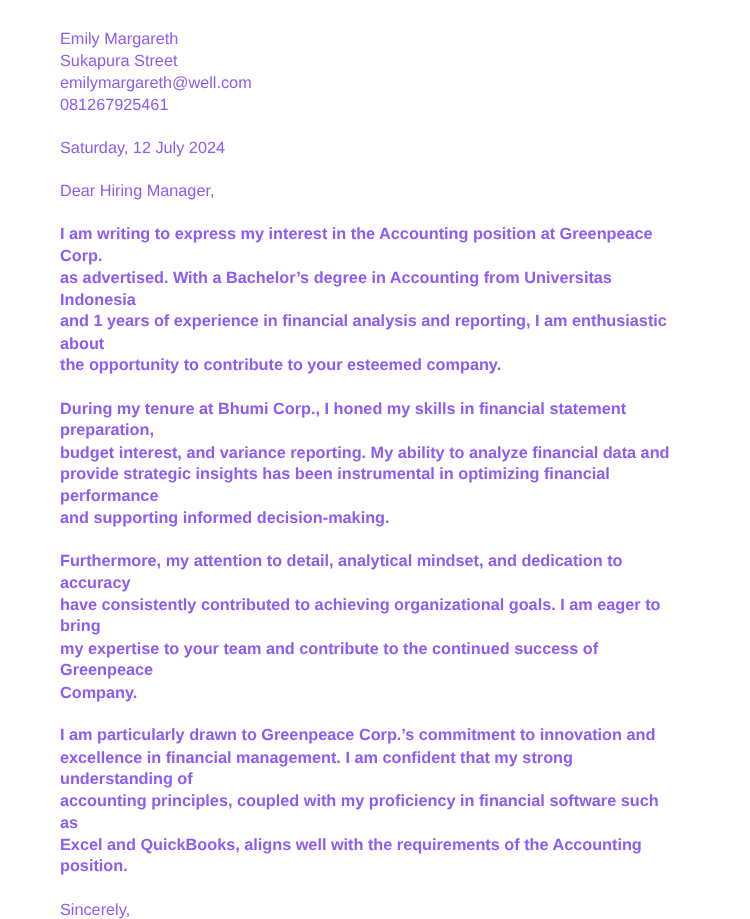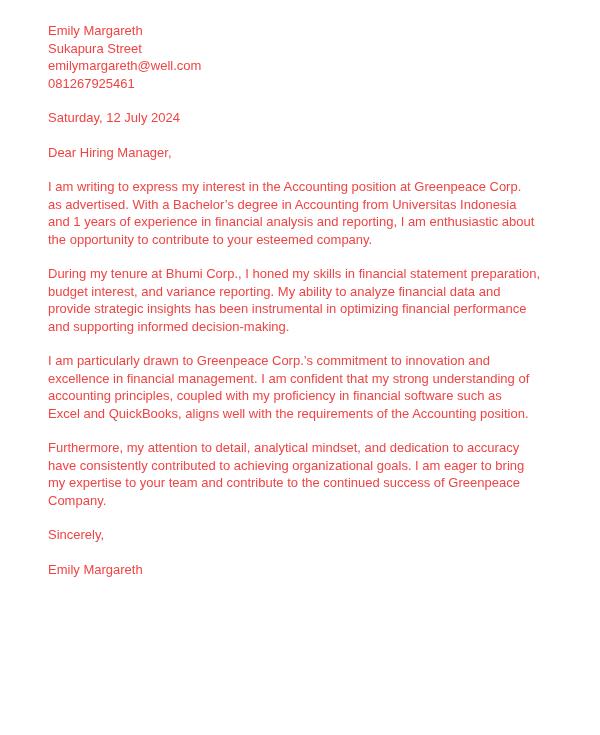--- a/index.html
+++ b/index.html
@@ -12,33 +12,34 @@
     height: 735px;
     overflow: hidden;
     font-family: "Liberation Sans", "DejaVu Sans", sans-serif;
   }
   .page {
     box-sizing: border-box;
     width: 600px;
     height: 735px;
     background: #ffffff;
     padding: 22px 56px 0 48px;
-    color: #ef4444;
+    color: #8b5cf6;
     font-size: 13px;
     line-height: 17.5px;
     -webkit-font-smoothing: antialiased;
   }
   .block {
     margin: 0 0 17px 0;
   }
   .line {
     white-space: nowrap;
   }
   .para {
     white-space: pre-line; 
+    font-weight: bold;
   }
   .block:last-child {
     margin-bottom: 0;
   }
 </style>
 </head>
 <body>
 
 <div class="page">
 
@@ -61,29 +62,29 @@
   <div class="block para">I am writing to express my interest in the Accounting position at Greenpeace Corp.
 as advertised. With a Bachelor’s degree in Accounting from Universitas Indonesia
 and 1 years of experience in financial analysis and reporting, I am enthusiastic about
 the opportunity to contribute to your esteemed company.</div>
 
   <div class="block para">During my tenure at Bhumi Corp., I honed my skills in financial statement preparation,
 budget interest, and variance reporting. My ability to analyze financial data and
 provide strategic insights has been instrumental in optimizing financial performance
 and supporting informed decision-making.</div>
 
+  <div class="block para">Furthermore, my attention to detail, analytical mindset, and dedication to accuracy
+have consistently contributed to achieving organizational goals. I am eager to bring
+my expertise to your team and contribute to the continued success of Greenpeace
+Company.</div>
+
   <div class="block para">I am particularly drawn to Greenpeace Corp.’s commitment to innovation and
 excellence in financial management. I am confident that my strong understanding of
 accounting principles, coupled with my proficiency in financial software such as
 Excel and QuickBooks, aligns well with the requirements of the Accounting position.</div>
-
-  <div class="block para">Furthermore, my attention to detail, analytical mindset, and dedication to accuracy
-have consistently contributed to achieving organizational goals. I am eager to bring
-my expertise to your team and contribute to the continued success of Greenpeace
-Company.</div>
 
 
   <div class="block">
     <div class="line">Sincerely,</div>
   </div>
 
   <div class="block">
     <div class="line">Emily Margareth</div>
   </div>
 

